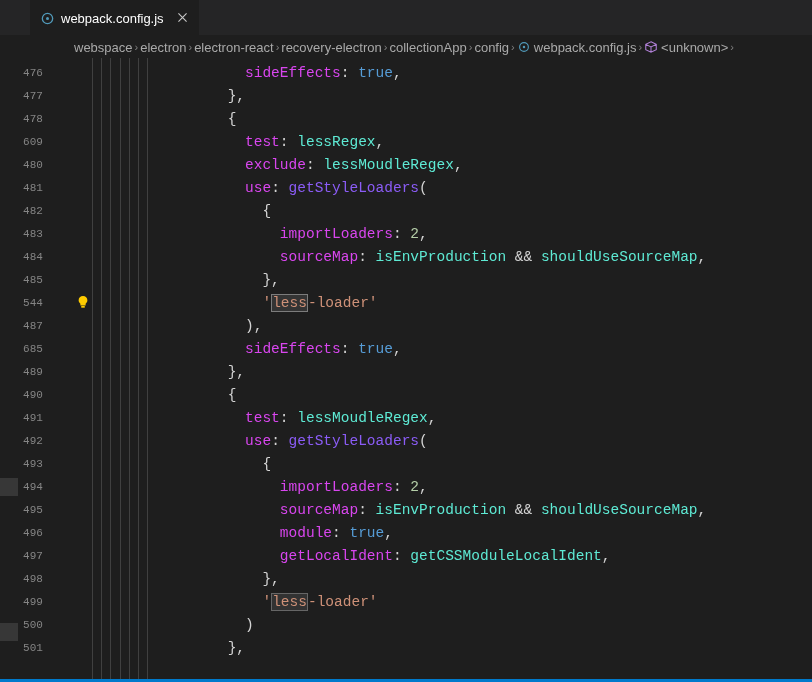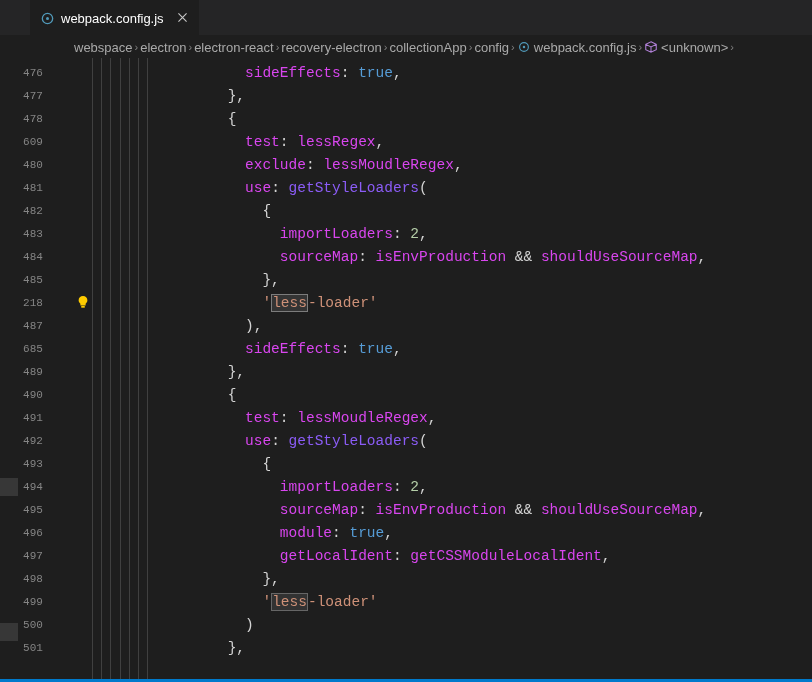--- a/index.html
+++ b/index.html
@@ -79,21 +79,21 @@
     flex: 1;
     padding-top: 4px;
     white-space: pre;
     line-height: 23px;
     font-size: 14.5px;
   }
   .cline { height: 23px; }
   .tk-prop { color: #d946ef; }
   .tk-punc { color: #d4d4d4; }
   .tk-bool { color: #569cd6; }
-  .tk-ident { color: #d946ef; }
+  .tk-ident { color: #5eead4; }
   .tk-num { color: #b5cea8; }
   .tk-str { color: #ce9178; }
   .tk-fn { color: #8b5cf6; }
   .hl { background: rgba(100,100,100,0.3); border:1px solid #666; padding:0 0px; }
   .cursorbox { border:1px solid #7c7c7c; background: rgba(120,120,120,0.25); }
   .statusbar {
     height: 3px; width: 100%;
     background: #007acc;
     position: absolute; bottom: 0; left:0;
   }
@@ -174,21 +174,21 @@
       <div class="lnwrap">
         <span class="ln">483</span>
       </div>
       <div class="lnwrap">
         <span class="ln">484</span>
       </div>
       <div class="lnwrap">
         <span class="ln">485</span>
       </div>
       <div class="lnwrap">
-        <span class="ln">218</span>
+        <span class="ln">544</span>
         <span class="bulb"><svg width="14" height="14" viewBox="0 0 16 16">
             <path d="M8 1 C5 1 3 3 3 6 C3 8 4 9 5 10 L5 12 L11 12 L11 10 C12 9 13 8 13 6 C13 3 11 1 8 1 Z" fill="#ffcc00"></path>
             <rect x="6" y="12.5" width="4" height="2" fill="#ffcc00"></rect>
           </svg></span>
       </div>
       <div class="lnwrap">
         <span class="ln">487</span>
       </div>
       <div class="lnwrap">
         <span class="ln">685</span>

